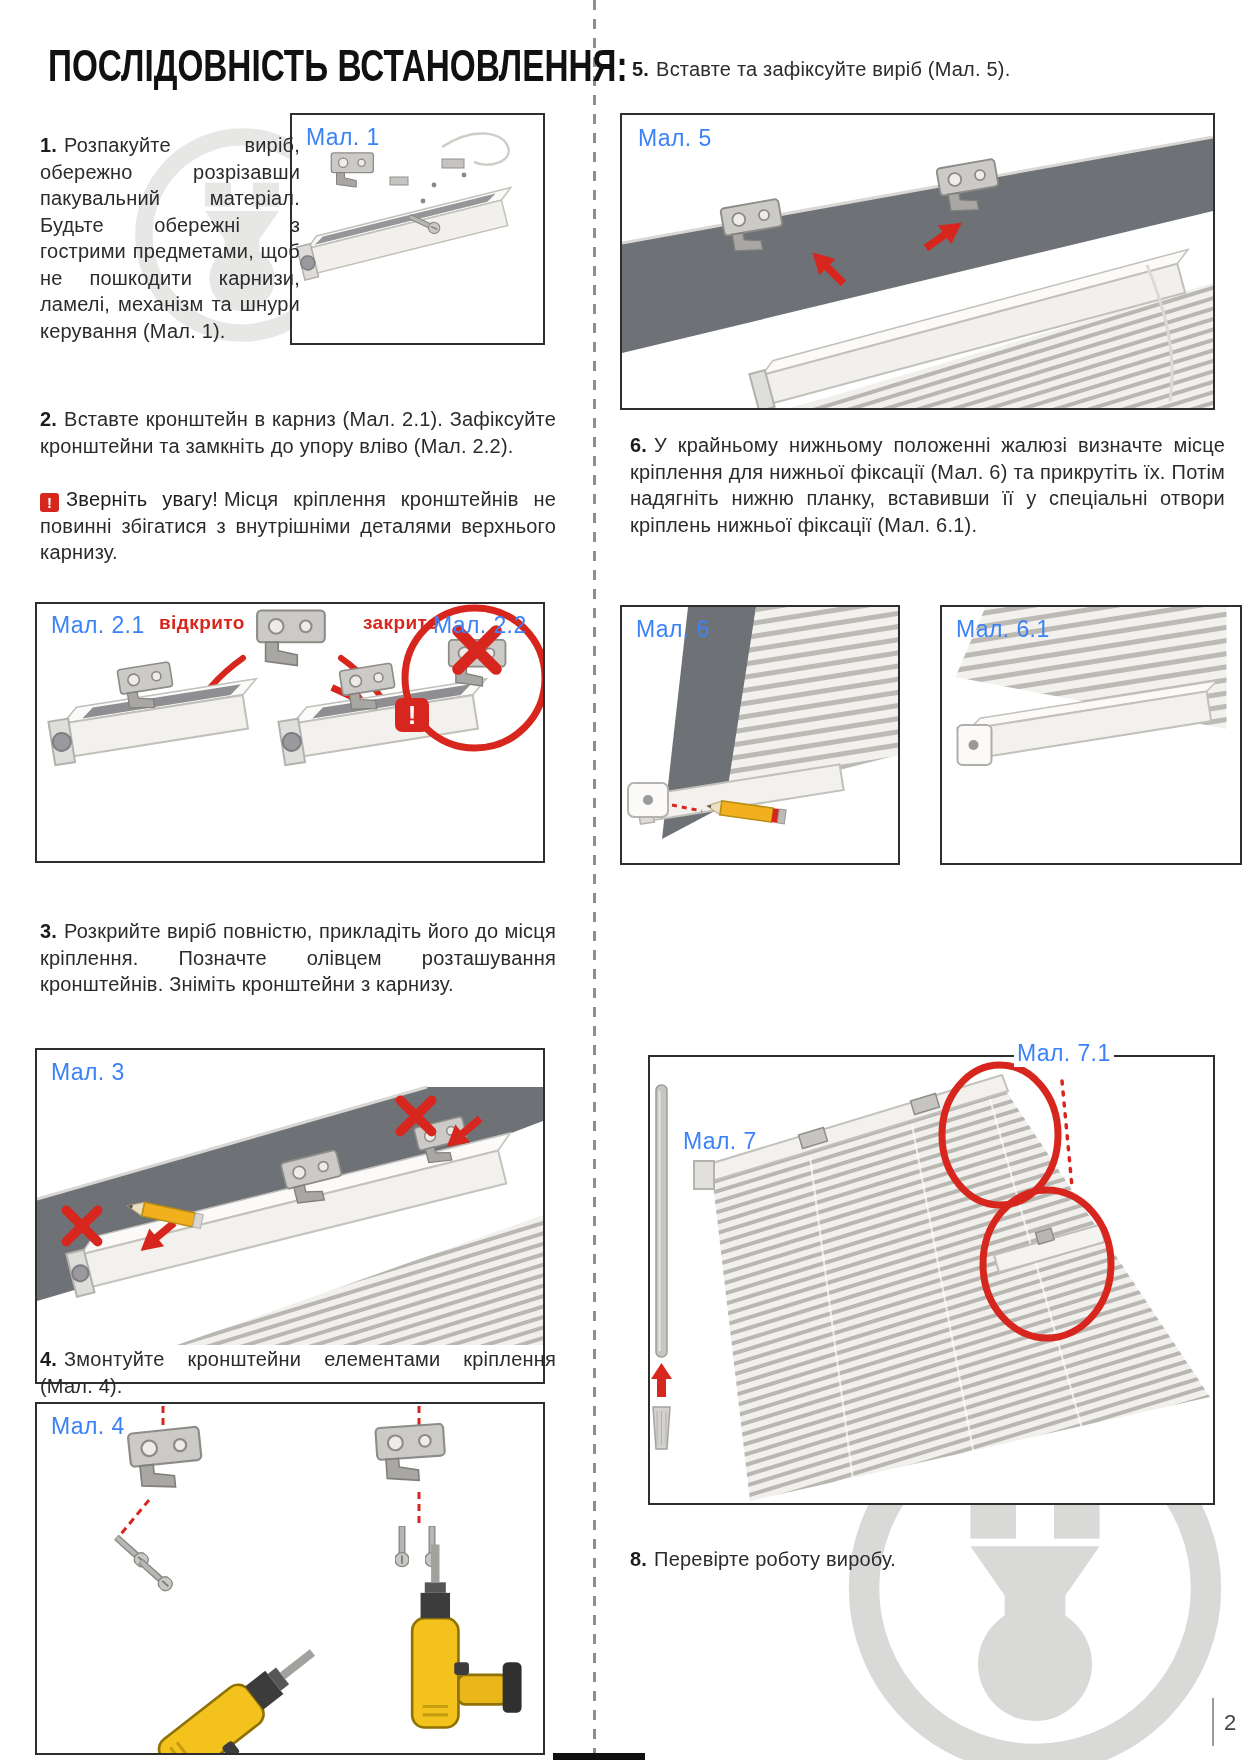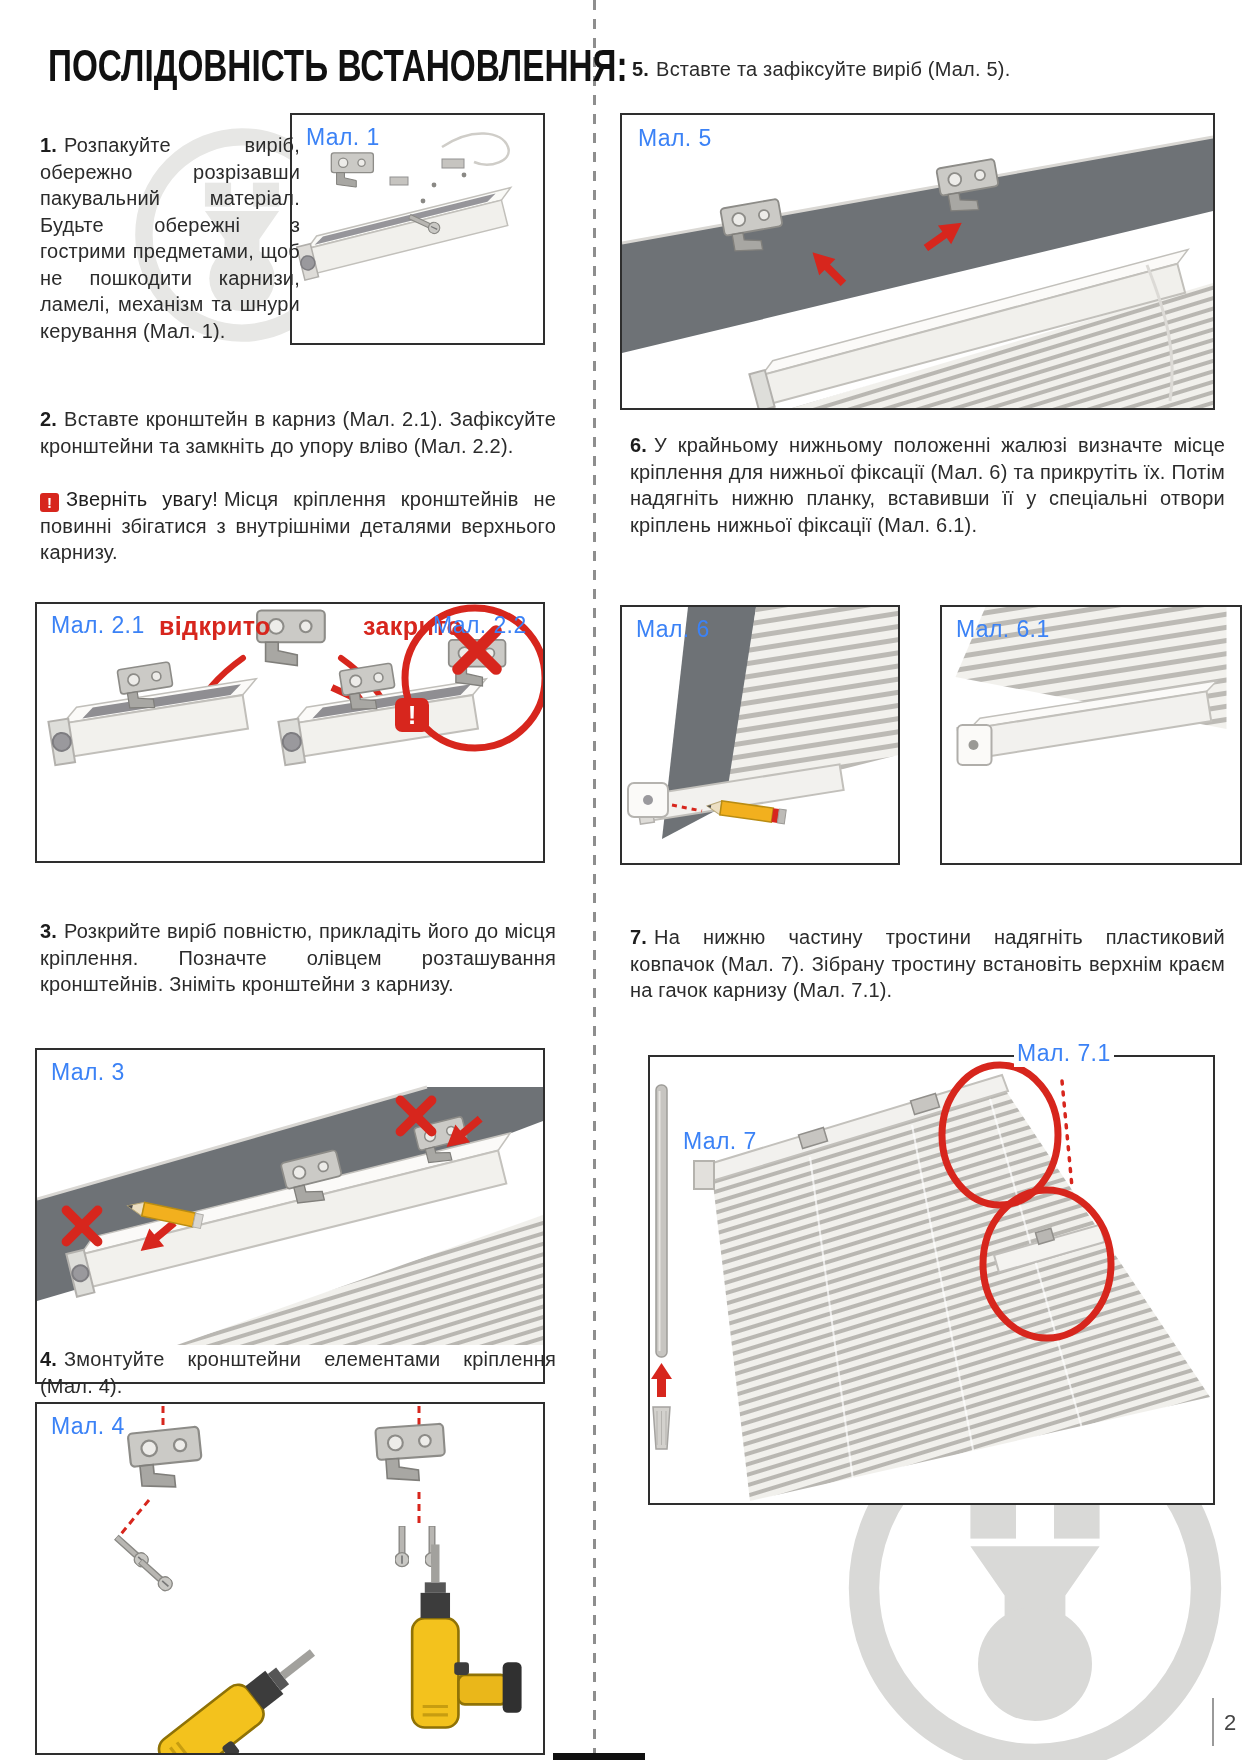--- a/index.html
+++ b/index.html
@@ -10,21 +10,21 @@
   .step{position:absolute;font-size:20px;line-height:26.5px;text-align:justify;
         letter-spacing:0.2px;color:#2b2b2b;z-index:2;margin:10px;}
   .step .num{font-weight:700;margin-right:7px;color:#1d1d1d;}
   .warn-ico{display:inline-block;width:19px;height:19px;background:#d7261d;color:#fff;
         font-weight:700;font-size:15px;line-height:19px;text-align:center;border-radius:3px;
         margin-right:7px;vertical-align:-2px;}
   .warn-label{font-weight:400;color:#1d1d1d;margin-right:6px;}
   .figbox{position:absolute;background:#fff;border:2px solid #2e2e2e;box-sizing:border-box;z-index:1;}
   .figbox svg{position:absolute;left:0;top:0;width:100%;height:100%;display:block;}
   .figlabel{position:absolute;font-size:23px;color:#3b82f6;letter-spacing:0.4px;z-index:3;white-space:nowrap;}
-  .redlabel{position:absolute;font-size:25px;font-weight:700;color:#d7261d;letter-spacing:0.4px;z-index:3;white-space:nowrap;}
+  .redlabel{position:absolute;font-size:19px;font-weight:700;color:#d7261d;letter-spacing:0.4px;z-index:3;white-space:nowrap;}
   .badge-excl{position:absolute;width:34px;height:34px;background:#d7261d;border-radius:7px;color:#fff;
         font-size:26px;font-weight:700;text-align:center;line-height:34px;z-index:3;}
   .divider{position:absolute;left:593px;top:0;width:3px;height:1760px;z-index:0;
         background:repeating-linear-gradient(to bottom,#8e8e8e 0 10px,transparent 10px 19px);}
   .wm{position:absolute;z-index:0;}
   .pagenum-line{position:absolute;width:0;border-left:2px solid #9a9a9a;z-index:2;}
   .pagenum{position:absolute;font-size:22px;color:#444;z-index:2;}
   .bottom-tick{position:absolute;background:#101010;z-index:2;}
 </style>
 </head>
@@ -308,23 +308,20 @@
         <rect x="0" y="0" width="240" height="30" fill="#f2f1ee" stroke="#c2c0bb" stroke-width="2"></rect>
         <rect x="-12" y="-3" width="16" height="36" fill="#dedcd8" stroke="#b3b1ad" stroke-width="1.5"></rect>
       </g>
       <rect x="2" y="118" width="34" height="40" rx="5" fill="#fbfaf8" stroke="#b0aeaa" stroke-width="2"></rect>
       <circle cx="18" cy="138" r="5" fill="#9a9995"></circle>
       <polygon points="0,200 271,138 271,256 0,256" fill="#ffffff"></polygon>
     </svg>
     <div class="figlabel" style="left:14px;top:9px;">Мал. 6.1</div>
   </div>
 
-  <p class="step" style="left:620px;top:914px;width:595px;">
-    <span class="num">7.</span><span>На нижню частину тростини надягніть пластиковий ковпачок (Мал. 7). Зібрану тростину встановіть верхнім краєм на гачок карнизу (Мал. 7.1).</span>
-  </p>
 
   <div class="figbox" style="left:648px;top:1055px;width:567px;height:450px;">
     <svg viewBox="0 0 563 446">
       <polygon points="62,118 352,28 560,340 100,444" fill="url(#p-slats)"></polygon>
       <path d="M160,100 L205,438 M262,68 L330,430 M340,42 L440,400" stroke="#ffffff" stroke-width="2" opacity="0.7"></path>
       <polygon points="56,108 352,18 358,34 62,124" fill="#f2f1ee" stroke="#c3c1bc" stroke-width="2"></polygon>
       <rect x="44" y="104" width="20" height="28" fill="#e2e0dc" stroke="#b5b3ae" stroke-width="2"></rect>
       <rect x="150" y="74" width="26" height="14" fill="#c7c5c1" stroke="#918f8b" stroke-width="1.5" transform="rotate(-17 163 81)"></rect>
       <rect x="262" y="40" width="26" height="14" fill="#c7c5c1" stroke="#918f8b" stroke-width="1.5" transform="rotate(-17 275 47)"></rect>
 
@@ -340,18 +337,21 @@
       </g>
 
       <ellipse cx="350" cy="78" rx="58" ry="70" fill="none" stroke="#d7261d" stroke-width="7"></ellipse>
       <ellipse cx="397" cy="207" rx="64" ry="74" fill="none" stroke="#d7261d" stroke-width="7"></ellipse>
       <path d="M412,24 L422,130" stroke="#d7261d" stroke-width="3.5" stroke-dasharray="3 8" stroke-linecap="round"></path>
     </svg>
   </div>
   <div class="figlabel" style="left:683px;top:1128px;">Мал. 7</div>
   <div class="figlabel" style="left:1014px;top:1040px;background:#fff;padding:0 3px;">Мал. 7.1</div>
 
+  <p class="step" style="left:620px;top:1536px;width:575px;">
+    <span class="num">8.</span><span>Перевірте роботу виробу.</span>
+  </p>
 
   <div class="pagenum-line" style="left:1212px;top:1698px;height:48px;"></div>
   <div class="pagenum" style="left:1224px;top:1710px;">2</div>
   <div class="bottom-tick" style="left:553px;top:1753px;width:92px;height:7px;"></div>
 
 </div>
 
 </body></html>

